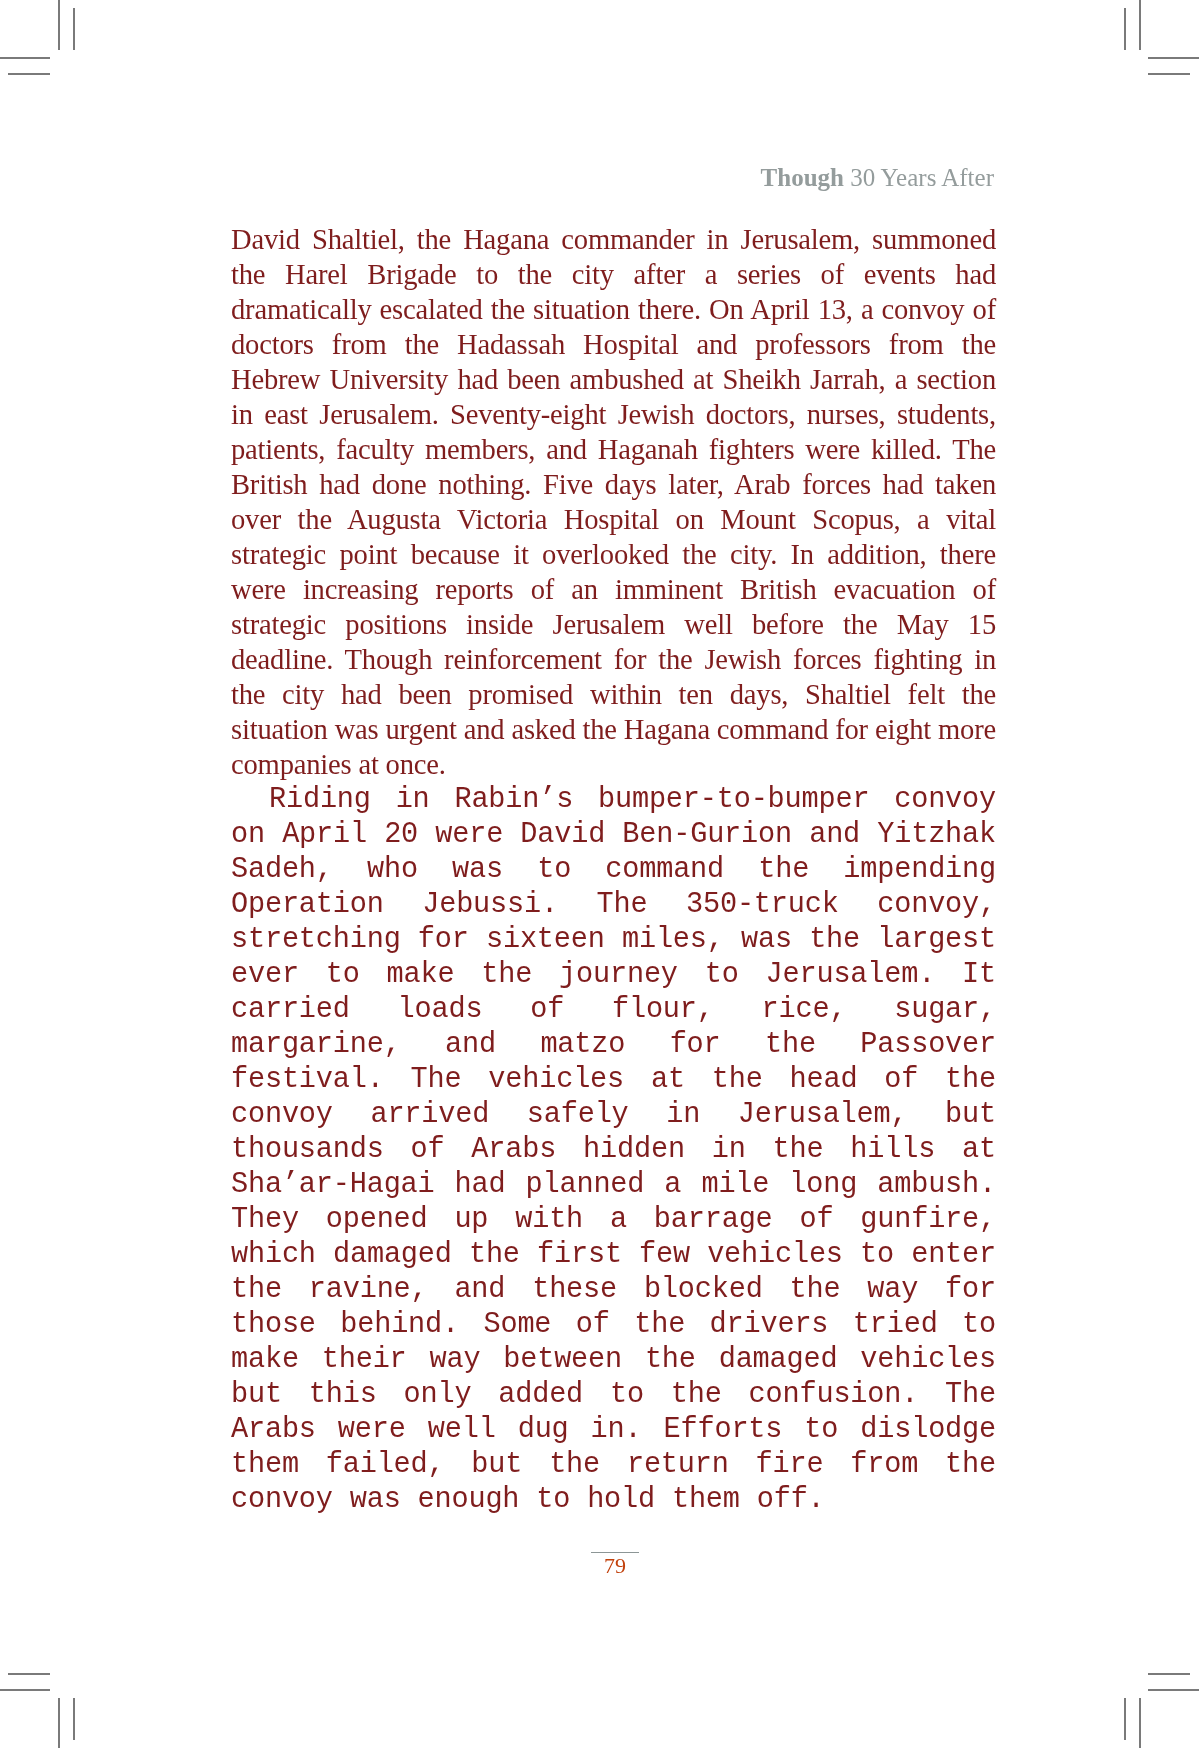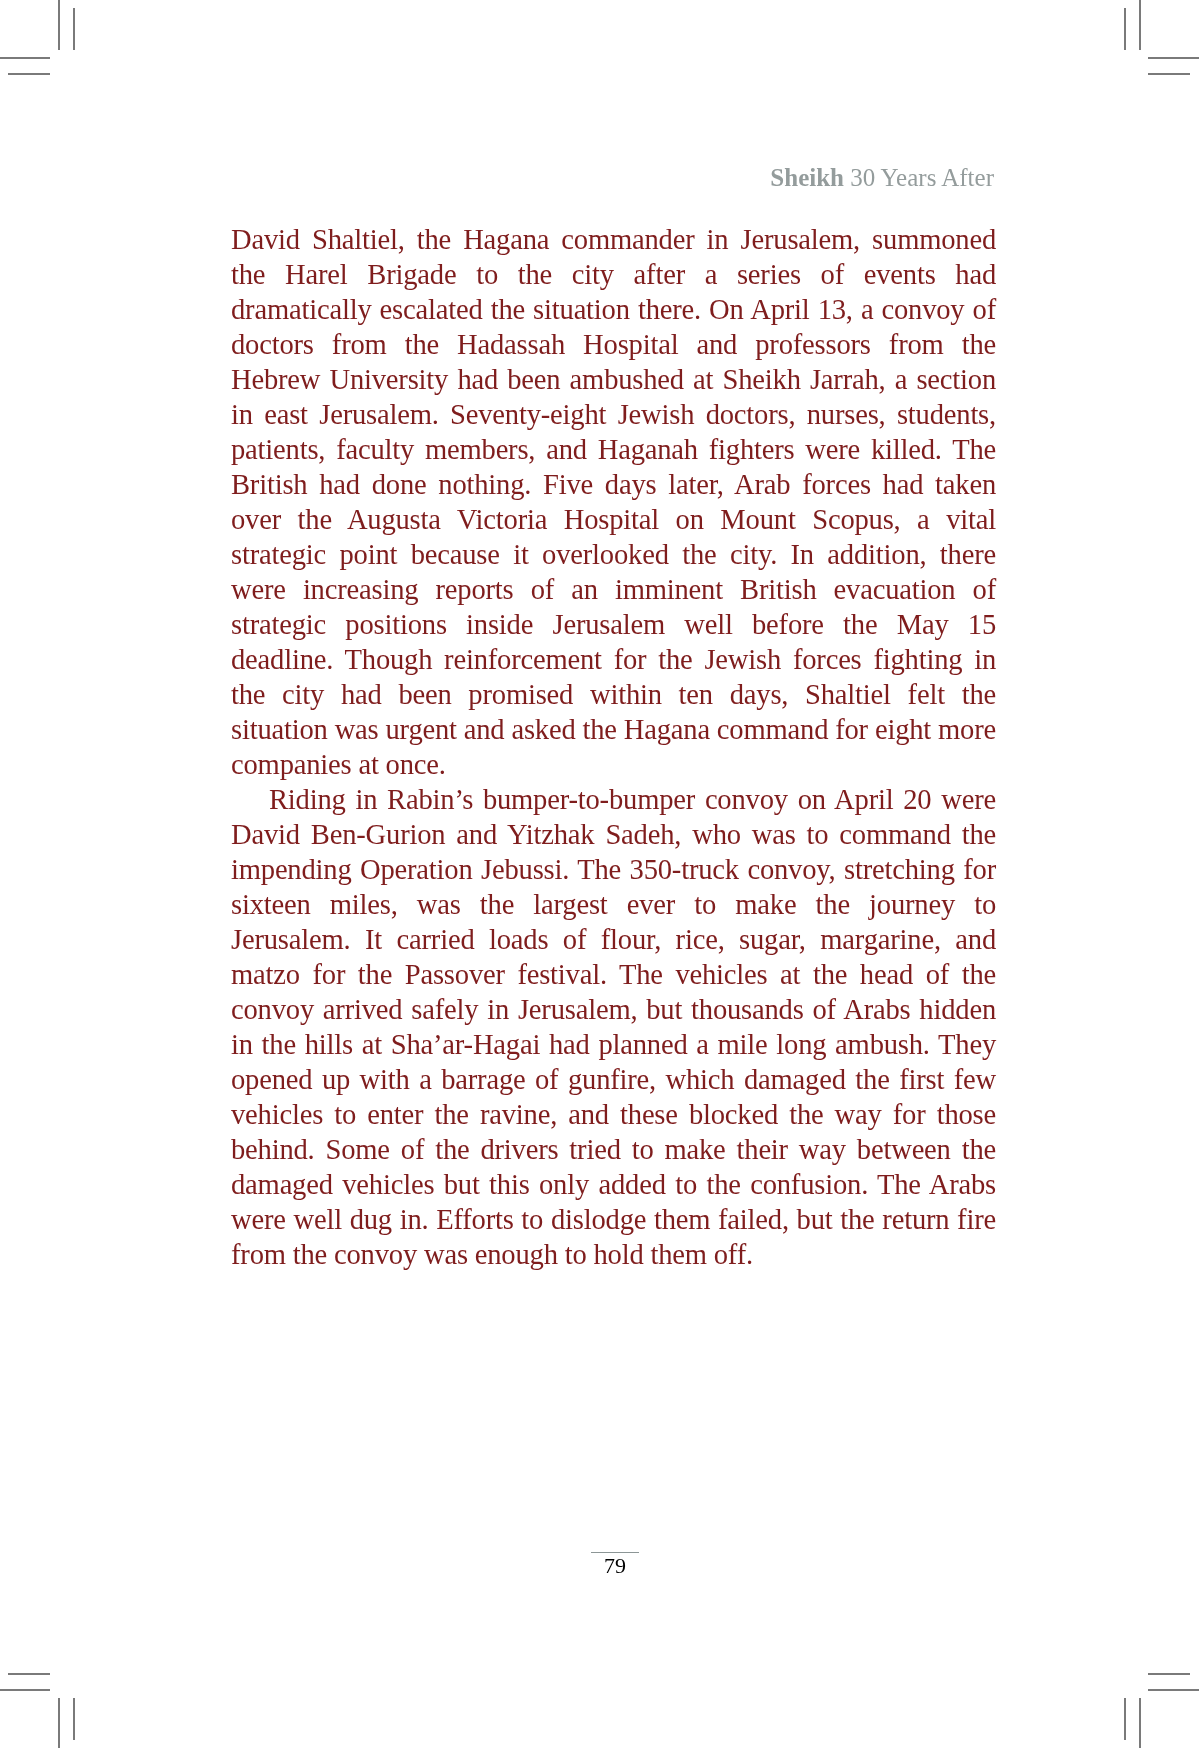--- a/index.html
+++ b/index.html
@@ -12,27 +12,27 @@
     font-family: "Liberation Serif", serif; font-size: 25px; color: #949c9c;
     white-space: nowrap;
   }
   #running-head b { font-weight: bold; }
   #body-text {
     position: absolute; left: 231px; top: 222px; width: 765px;
     font-family: "Liberation Serif", serif; font-size: 28.6px; line-height: 35px;
     color: #7f1d1d; text-align: justify; letter-spacing: -0.2px;
   }
   #body-text p { margin: 0; }
-  #body-text p.indent { text-indent: 38px; }
+  #body-text p.indent { text-indent: 38px; font-family: Liberation Mono, monospace; }
   #folio-rule {
     position: absolute; left: 591px; top: 1552px; width: 48px; height: 1px; background: #8c9696;
   }
   #folio {
     position: absolute; left: 591px; top: 1553px; width: 48px; text-align: center;
-    font-family: "Liberation Serif", serif; font-size: 22px; color: #000000;
+    font-family: "Liberation Serif", serif; font-size: 22px; color: #c2410c;
   }
 </style>
 </head>
 <body>
 
 <div class="mark v" style="left:58px; top:0; height:50px;"></div>
 <div class="mark v" style="left:73px; top:8px; height:42px;"></div>
 <div class="mark h" style="left:0; top:57px; width:50px;"></div>
 <div class="mark h" style="left:8px; top:73px; width:42px;"></div>
 
@@ -44,21 +44,21 @@
 <div class="mark h" style="left:8px; top:1673px; width:42px;"></div>
 <div class="mark h" style="left:0; top:1689px; width:50px;"></div>
 <div class="mark v" style="left:58px; top:1698px; height:50px;"></div>
 <div class="mark v" style="left:73px; top:1698px; height:42px;"></div>
 
 <div class="mark h" style="left:1148px; top:1673px; width:42px;"></div>
 <div class="mark h" style="left:1148px; top:1689px; width:51px;"></div>
 <div class="mark v" style="left:1124px; top:1698px; height:42px;"></div>
 <div class="mark v" style="left:1139px; top:1698px; height:50px;"></div>
 
-<div id="running-head"><b>Sheikh</b><span> 30 Years After</span></div>
+<div id="running-head"><b>Though</b><span> 30 Years After</span></div>
 
 <div id="body-text">
   <p>David Shaltiel, the Hagana commander in Jerusalem, summoned the Harel Brigade to the city after a series of events had dramatically escalated the situation there. On April 13, a convoy of doctors from the Hadassah Hospital and professors from the Hebrew University had been ambushed at Sheikh Jarrah, a section in east Jerusalem. Seventy-eight Jewish doctors, nurses, students, patients, faculty members, and Haganah fighters were killed. The British had done nothing. Five days later, Arab forces had taken over the Augusta Victoria Hospital on Mount Scopus, a vital strategic point because it overlooked the city. In addition, there were increasing reports of an imminent British evacuation of strategic positions inside Jerusalem well before the May 15 deadline. Though reinforcement for the Jewish forces fighting in the city had been promised within ten days, Shaltiel felt the situation was urgent and asked the Hagana command for eight more companies at once.</p>
   <p class="indent">Riding in Rabin’s bumper-to-bumper convoy on April 20 were David Ben-Gurion and Yitzhak Sadeh, who was to command the impending Operation Jebussi. The 350-truck convoy, stretching for sixteen miles, was the largest ever to make the journey to Jerusalem. It carried loads of flour, rice, sugar, margarine, and matzo for the Passover festival. The vehicles at the head of the convoy arrived safely in Jerusalem, but thousands of Arabs hidden in the hills at Sha’ar-Hagai had planned a mile long ambush. They opened up with a barrage of gunfire, which damaged the first few vehicles to enter the ravine, and these blocked the way for those behind. Some of the drivers tried to make their way between the damaged vehicles but this only added to the confusion. The Arabs were well dug in. Efforts to dislodge them failed, but the return fire from the convoy was enough to hold them off.</p>
 </div>
 
 <div id="folio-rule"></div>
 <div id="folio">79</div>
 
 </body></html>

